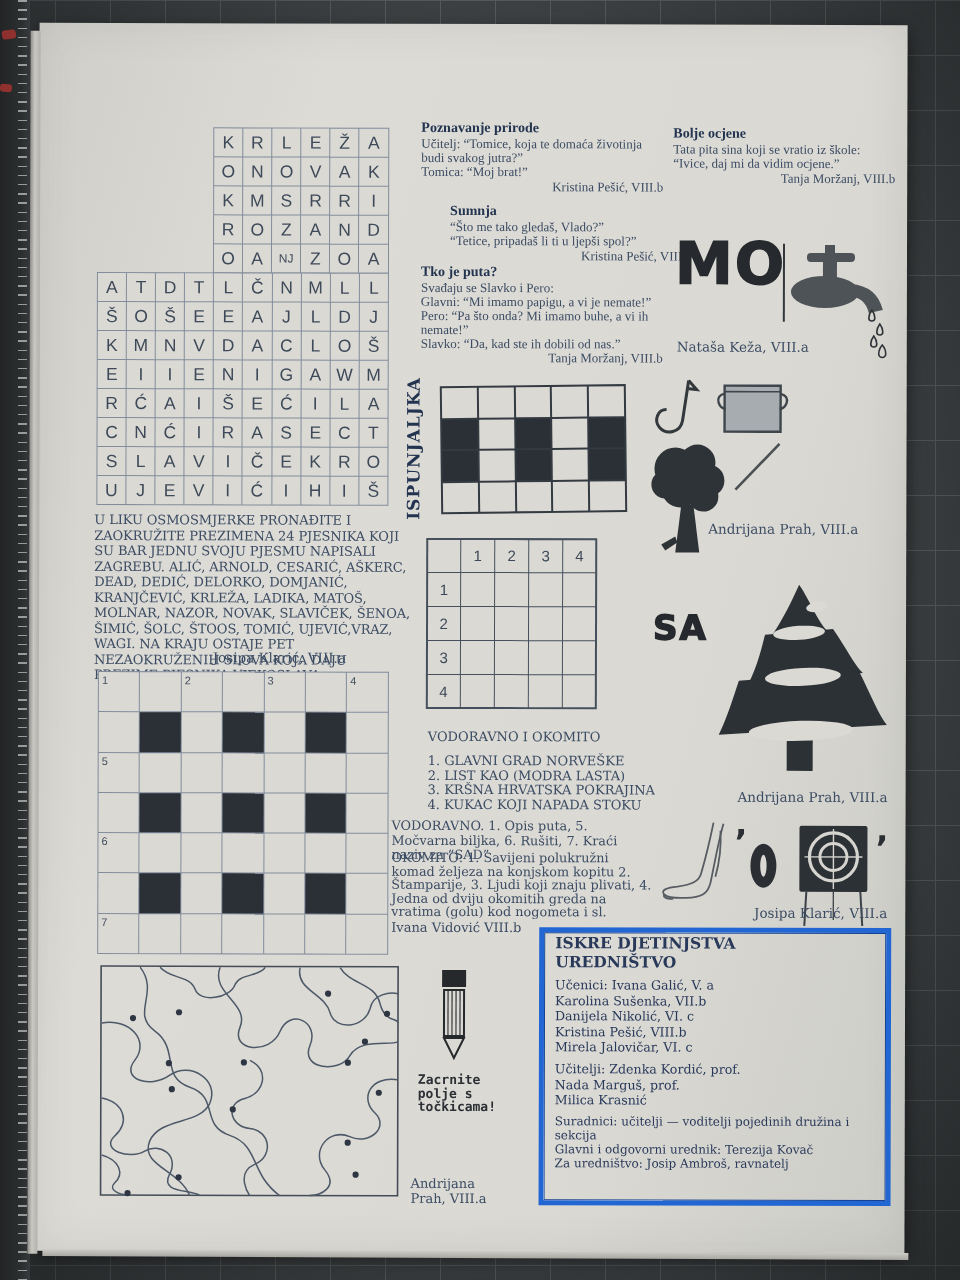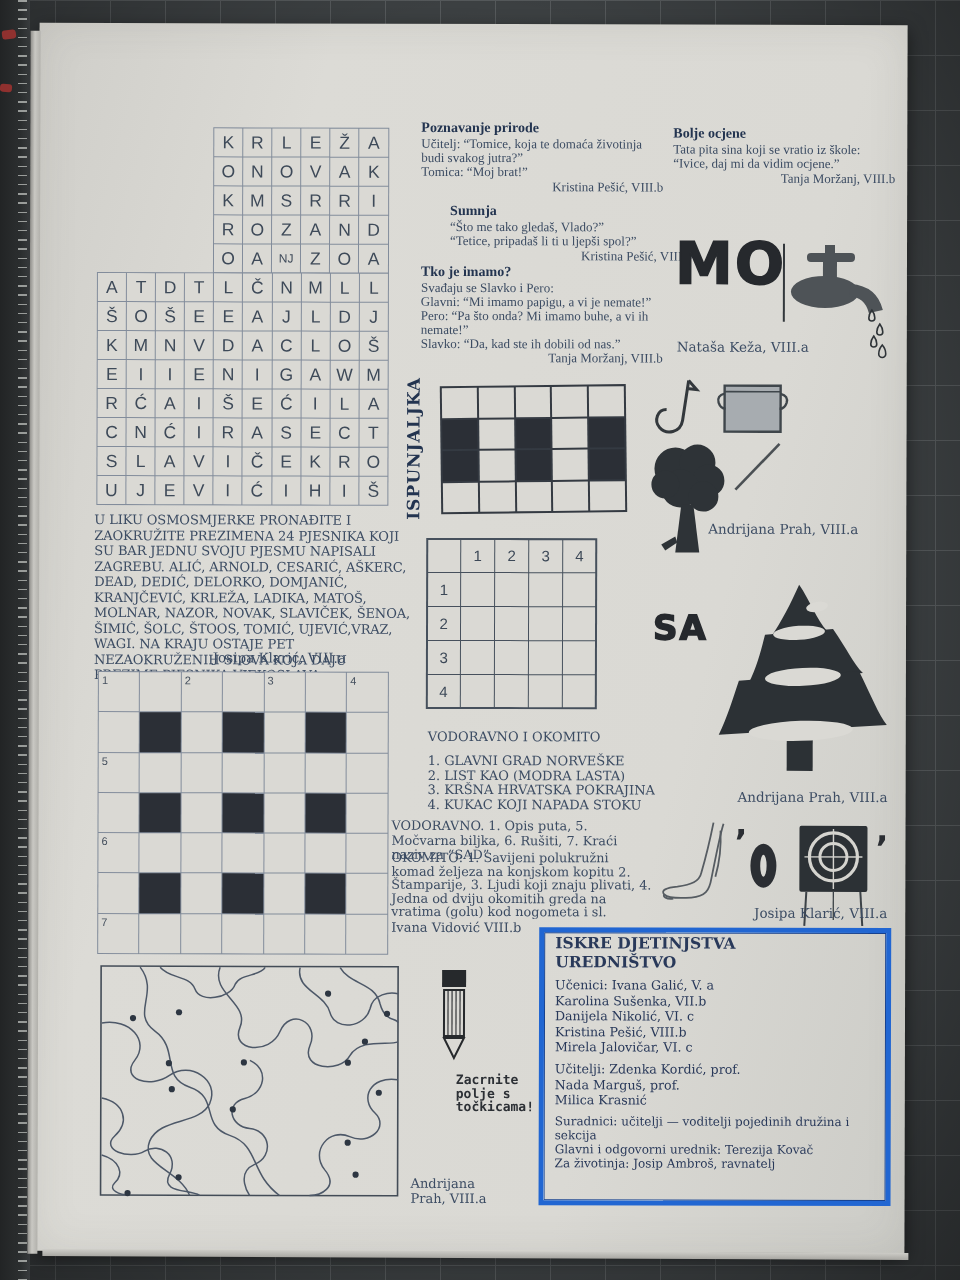--- a/index.html
+++ b/index.html
@@ -46,21 +46,21 @@
   .para{color:#3c4c63;}
   .caps{font-size:13px;line-height:15.5px;letter-spacing:-.1px;}
   .credit{font-size:13.5px;color:#3c4c63;text-align:right;}
   .joke{position:absolute;width:242px;font-size:13px;line-height:13.9px;color:#3c4c63;font-family:Liberation Serif, serif;}
   .joke .jt{font-weight:bold;font-size:14px;color:#233450;margin-bottom:2px;}
   .joke .jc{text-align:right;margin-top:1px;}
   .isp-label{font-family:"DejaVu Serif",serif;font-weight:bold;font-size:17px;
     letter-spacing:1px;color:#233450;transform:rotate(-90deg);text-align:center;}
   .vk{font-size:13px;line-height:14.5px;color:#3c4c63;}
   .mono{font-family:"DejaVu Sans Mono",monospace;font-weight:bold;font-size:13px;
-    line-height:13.5px;color:#2c3035;margin-left:38px;}
+    line-height:13.5px;color:#2c3035;}
   .bigrebus{font-family:"DejaVu Sans",sans-serif;font-weight:bold;color:#26292d;
     -webkit-text-stroke:1.5px #26292d;letter-spacing:2px;line-height:1;}
   .apo{font-family:"DejaVu Sans",sans-serif;font-weight:bold;color:#2b2e33;font-size:34px;line-height:1;}
 
   .impressum{position:absolute;left:502px;top:903px;width:352px;height:278px;box-sizing:border-box;
     border:5px solid #2166d2;box-shadow:inset 0 0 0 1px #16418f;padding:1px 11px;overflow:hidden;
     color:#29395a;}
   .imp-title{font-weight:bold;font-size:15.5px;line-height:19px;}
   .imp-list{font-size:12.6px;line-height:15.6px;margin-top:6px;}
   .imp-list.footer{font-size:12px;line-height:14.1px;}
@@ -288,21 +288,21 @@
       <div>Tomica: “Moj brat!”</div>
       <div class="jc">Kristina Pešić, VIII.b</div>
     </div>
   <div class="joke" style="left:396px;top:180px;margin-left:15px;">
       <div class="jt">Sumnja</div>
       <div>“Što me tako gledaš, Vlado?”</div>
       <div>“Tetice, pripadaš li ti u ljepši spol?”</div>
       <div class="jc">Kristina Pešić, VIII.b</div>
     </div>
   <div class="joke" style="left:382px;top:241px;">
-      <div class="jt">Tko je imamo?</div>
+      <div class="jt">Tko je puta?</div>
       <div>Svađaju se Slavko i Pero:</div>
       <div>Glavni: “Mi imamo papigu, a vi je nemate!”</div>
       <div>Pero: “Pa što onda? Mi imamo buhe, a vi ih nemate!”</div>
       <div>Slavko: “Da, kad ste ih dobili od nas.”</div>
       <div class="jc">Tanja Moržanj, VIII.b</div>
     </div>
 
   <div class="abs isp-label" style="left:306px;top:415px;width:140px;height:22px;">ISPUNJALJKA</div>
   <div id="isp-grid" class="lgrid isp" style="left: 402px; top: 361px; grid-template-columns: repeat(5, 34.8px); grid-auto-rows: 29.5px;">
       <div class="c"></div>
@@ -495,17 +495,17 @@
         <div>Mirela Jalovičar, VI. c</div>
       </div>
     <div id="imp-teachers" class="imp-list">
         <div>Učitelji: Zdenka Kordić, prof.</div>
         <div>Nada Marguš, prof.</div>
         <div>Milica Krasnić</div>
       </div>
     <div id="imp-footer" class="imp-list footer">
         <div>Suradnici: učitelji — voditelji pojedinih družina i sekcija</div>
         <div>Glavni i odgovorni urednik: Terezija Kovač</div>
-        <div>Za životinja: Josip Ambroš, ravnatelj</div>
+        <div>Za uredništvo: Josip Ambroš, ravnatelj</div>
       </div>
   </div>
 
 </div>
 
 </body></html>

